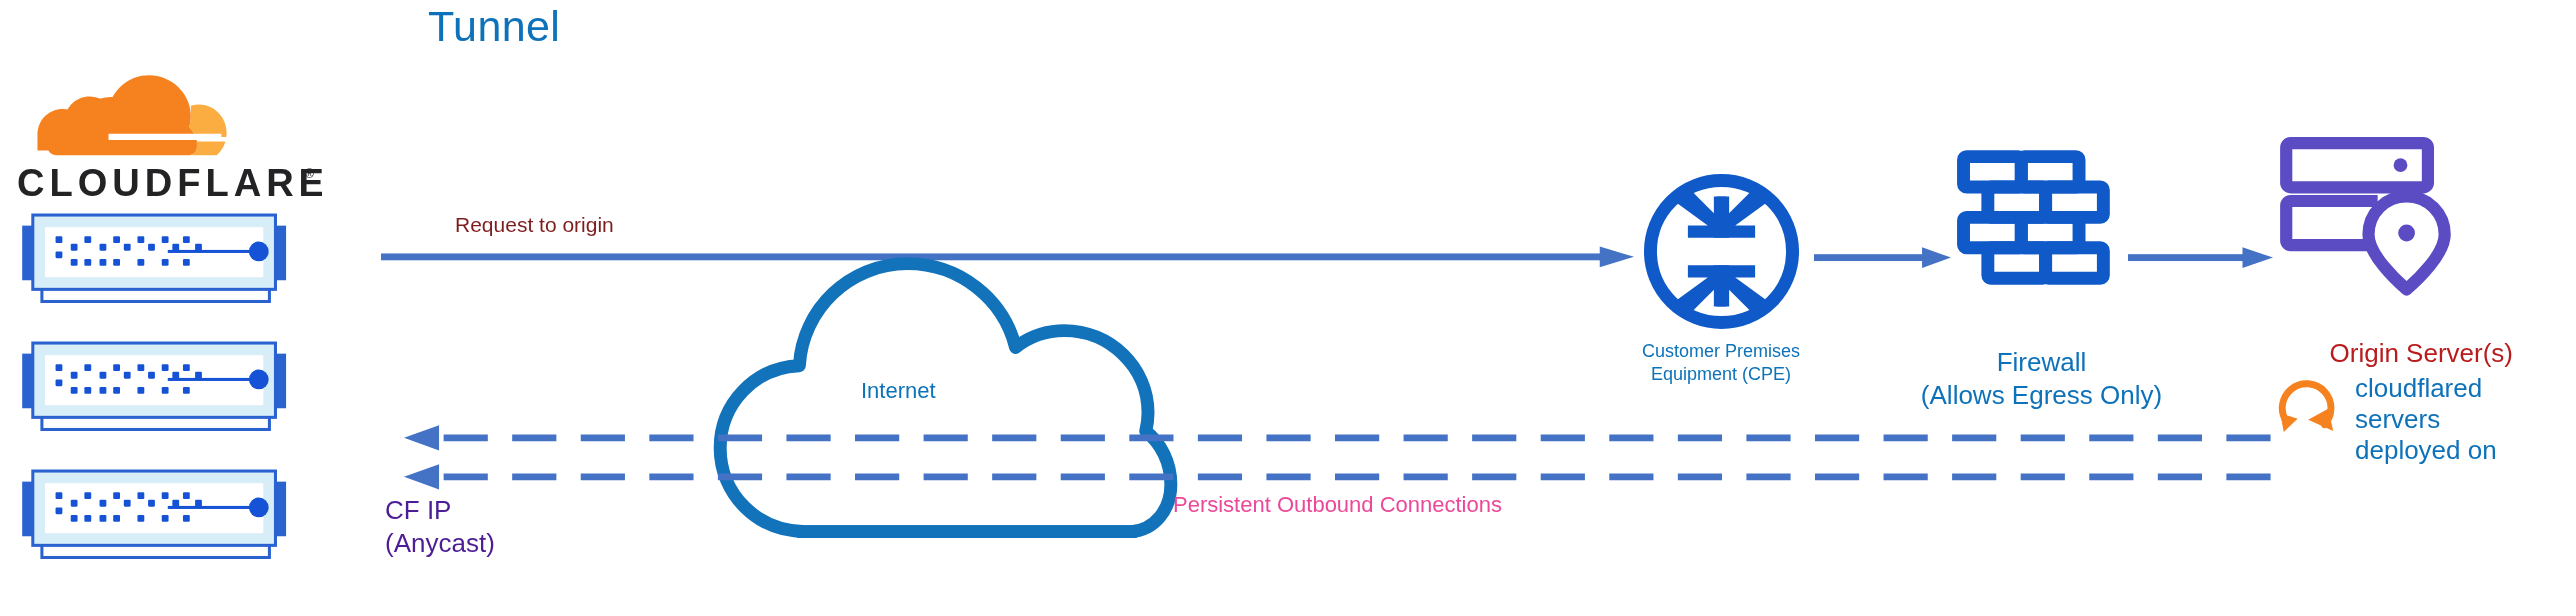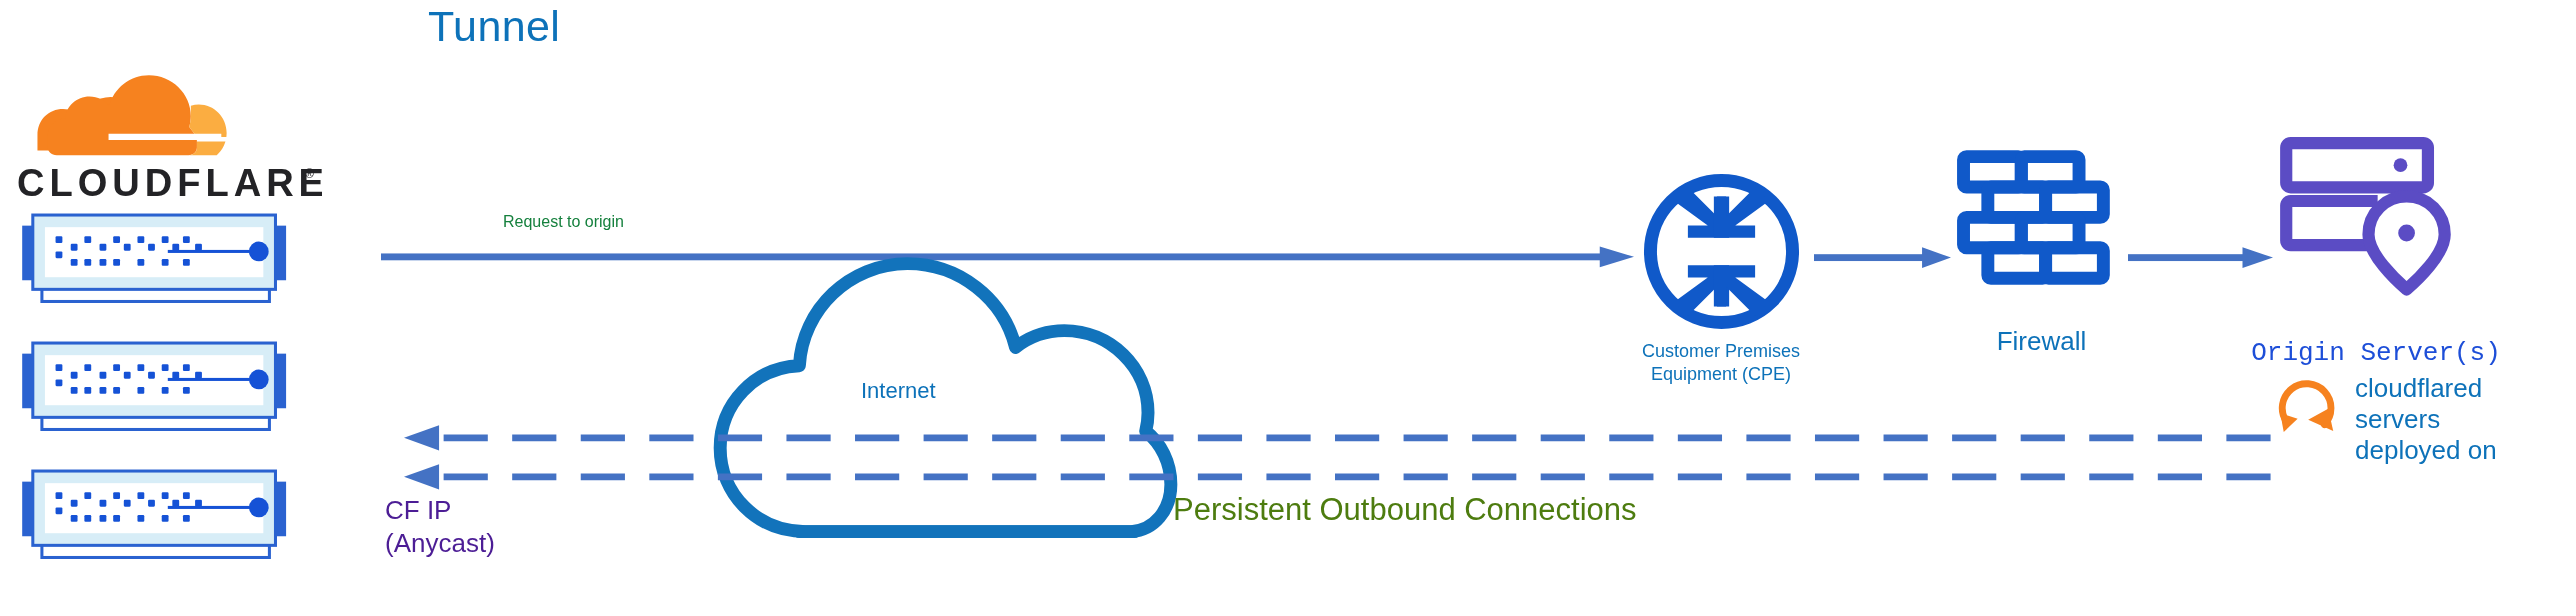--- a/index.html
+++ b/index.html
@@ -52,24 +52,23 @@
   
   #request-arrow {
     left: 381px;
     top: 242px;
     width: 1253px;
     height: 30.5px;
   }
   #request-arrow-label {
     left: 455px;
     top: 213px;
-    font-size: 16px;
-    color: #15803d;
-    white-space: nowrap;
-    margin-left: 48px;
+    font-size: 21px;
+    color: #7f1d1d;
+    white-space: nowrap;
   }
 
   
   #internet-cloud {
     left: 708px;
     top: 236px;
     width: 472px;
     height: 305px;
   }
   #internet-cloud-label {
@@ -99,45 +98,44 @@
 
   
   #firewall-icon {
     left: 1954px;
     top: 149px;
     width: 168px;
     height: 152px;
   }
   #firewall-label {
     left: 1897px;
-    top: 325px;
+    top: 346px;
     width: 289px;
     text-align: center;
     font-size: 26px;
     line-height: 1.25;
     color: #0d72b9;
   }
 
   
   #origin-icon {
     left: 2280px;
     top: 137px;
     width: 177px;
     height: 160px;
   }
   #origin-label {
     left: 2239px;
     top: 337px;
     width: 274px;
-    text-align: center;
+    text-align: right;
     font-size: 26px;
     line-height: 1.25;
-    color: #1d4ed8;
-    white-space: nowrap;
-    font-family: Liberation Mono, monospace;
+    color: #b91c1c;
+    white-space: nowrap;
   }
 
   
   #cloudflared-sync-icon {
     left: 2277px;
     top: 379px;
     width: 69px;
     height: 67px;
   }
   #cloudflared-note {
@@ -153,22 +151,22 @@
   #cpe-to-firewall-arrow { left: 1814px; top: 245px; width: 137px; height: 26px; }
   #firewall-to-origin-arrow { left: 2128px; top: 245px; width: 145px; height: 26px; }
 
   
   #dashed-line-upper { left: 404px; top: 423px; width: 1878px; height: 30.5px; }
   #dashed-line-lower { left: 404px; top: 462px; width: 1878px; height: 30.5px; }
 
   #persistent-label {
     left: 1173px;
     top: 492px;
-    font-size: 31px;
-    color: #4d7c0f;
+    font-size: 22px;
+    color: #ec4899;
     white-space: nowrap;
   }
 
   
   #cf-ip-label {
     left: 385px;
     top: 494px;
     font-size: 26px;
     line-height: 1.25;
     color: #4c1d95;
@@ -393,20 +391,21 @@
         <rect x="12" y="90" width="76" height="40" rx="4"></rect>
         <rect x="88" y="90" width="76" height="40" rx="4"></rect>
 
         <rect x="44" y="130" width="76" height="40" rx="4"></rect>
         <rect x="120" y="130" width="76" height="40" rx="4"></rect>
       </g>
     </svg>
   </div>
   <div class="abs" id="firewall-label">
     <div>Firewall</div>
+    <div>(Allows Egress Only)</div>
   </div>
 
   <div class="abs" id="firewall-to-origin-arrow">
     <svg width="145" height="26" viewBox="0 0 190 34" xmlns="http://www.w3.org/2000/svg">
       <rect x="0" y="12" width="156" height="9" fill="#4472c4"></rect>
       <polygon points="150,3 190,16.5 150,30" fill="#4472c4"></polygon>
     </svg>
   </div>
 
   <div class="abs" id="origin-icon">

